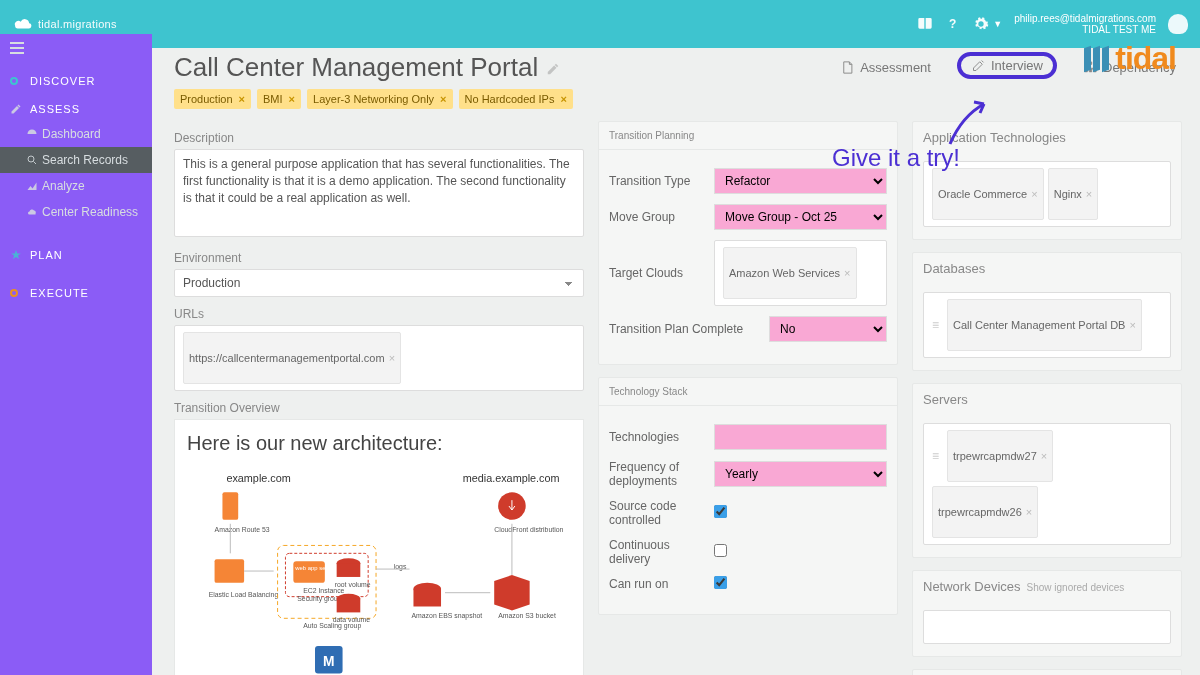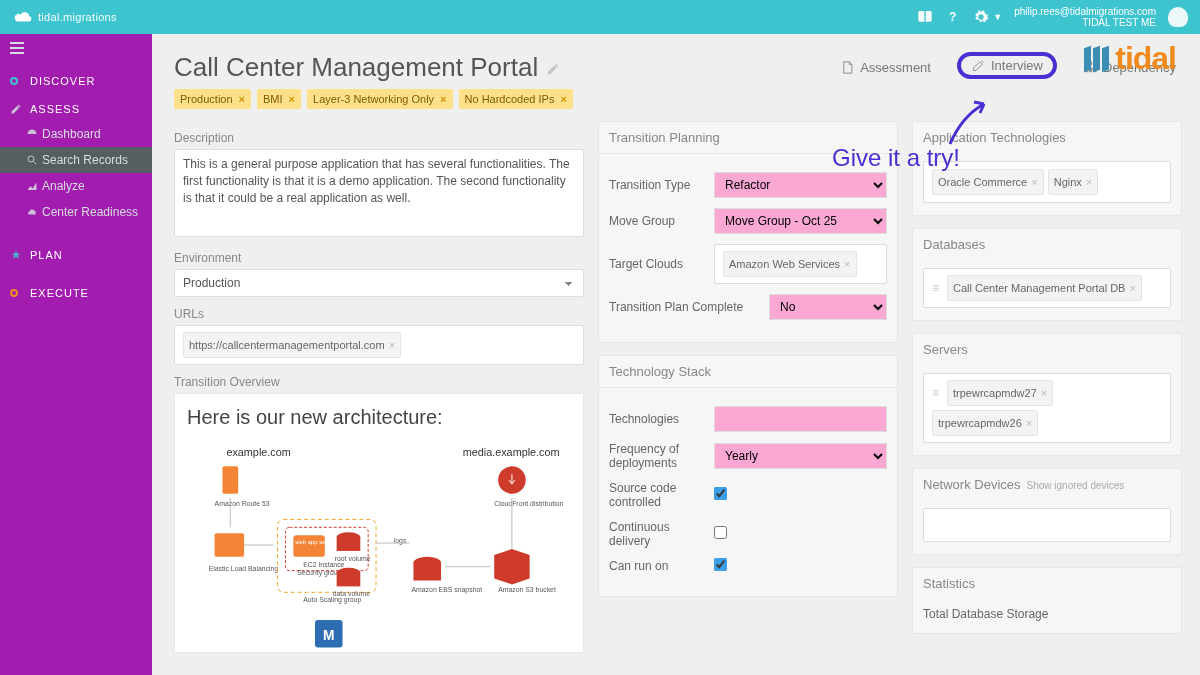--- a/index.html
+++ b/index.html
@@ -1,28 +1,28 @@
 <!DOCTYPE html>
 <html><head>
 <meta charset="utf-8">
 <style>
 * { box-sizing: border-box; margin: 0; padding: 0; font-family: -apple-system, "Helvetica Neue", Arial, sans-serif; }
 body { width: 1200px; height: 675px; overflow: hidden; background: #eef0ef; position: relative; }
 
 
-.topbar { height: 34px; background: #3ec4cf; display: flex; align-items: center; padding: 0 12px; color: #fff; }
+.topbar { height: 48px; background: #3ec4cf; display: flex; align-items: center; padding: 0 12px; color: #fff; }
 .brand-cloud { width: 22px; height: 14px; margin-right: 4px; }
 .brand { font-size: 11px; letter-spacing: .3px; opacity: .95; }
 .topbar-right { margin-left: auto; display: flex; align-items: center; gap: 12px; font-size: 12px; }
 .topbar-right .ico { width: 16px; height: 16px; opacity: .95; }
 .user-meta { text-align: right; font-size: 10px; line-height: 1.1; }
 .avatar { width: 20px; height: 20px; background: #fff; border-radius: 50% 50% 40% 40%; opacity: .9; }
 
 
-.sidebar { position: absolute; top: 34px; left: 0; width: 152px; height: calc(100% - 34px); background: #a21caf; color: #d7dde0; font-size: 12px; }
+.sidebar { position: absolute; top: 34px; left: 0; width: 152px; height: calc(100% - 34px); background: #8b5cf6; color: #d7dde0; font-size: 12px; }
 .menu-toggle { padding: 8px 10px; }
 .nav-section { padding: 10px 6px 6px 10px; letter-spacing: 1px; font-size: 11px; color: #ffffff; display: flex; align-items: center; gap: 8px; }
 .nav-item { padding: 6px 6px 6px 26px; display: flex; align-items: center; gap: 4px; cursor: pointer; }
 .nav-item.active { background: #565d61; }
 .nav-ico { width: 12px; height: 12px; opacity: .85; }
 .dot { width: 8px; height: 8px; border: 2px solid #3ec4cf; border-radius: 50%; display: inline-block; margin-right: 4px; }
 .dot.orange { border-color: #e99120; }
 
 
 .main { position: absolute; top: 34px; left: 152px; right: 0; height: calc(100% - 34px); padding: 18px 16px 0 22px; overflow: hidden; }
@@ -45,25 +45,25 @@
 .col-right { width: 270px; }
 
 .field-label { font-size: 12px; color: #888; margin: 10px 0 4px; }
 textarea.desc, input.txt, select.sel, .tagbox {
   width: 100%; border: 1px solid #ddd; background: #fff; font-size: 12px;
   color: #555; padding: 6px 8px; border-radius: 2px; resize: none;
 }
 textarea.desc { height: 88px; line-height: 1.4; }
 select.sel { height: 28px; appearance: none; background-image: linear-gradient(45deg, transparent 50%, #888 50%), linear-gradient(135deg, #888 50%, transparent 50%); background-position: calc(100% - 14px) 12px, calc(100% - 10px) 12px; background-size: 4px 4px; background-repeat: no-repeat; }
 .tagbox { min-height: 28px; display: flex; flex-wrap: wrap; gap: 4px; align-items: center; }
-.chip { background: #f3f3f3; border: 1px solid #e4e4e4; color: #666; font-size: 11px; padding: 6px 5px; border-radius: 2px; display: flex; align-items: center; gap: 4px; }
+.chip { background: #f3f3f3; border: 1px solid #e4e4e4; color: #666; font-size: 11px; padding: 19px 5px; border-radius: 2px; display: flex; align-items: center; gap: 4px; }
 .chip .x { color: #bbb; cursor: pointer; }
 
 .panel { background: #f5f6f5; border: 1px solid #e6e8e7; border-radius: 2px; margin-bottom: 12px; }
-.panel-head { font-size: 13px; color: #888; padding: 8px 10px; border-bottom: 1px solid #e6e8e7; }
+.panel-head { font-size: 10px; color: #888; padding: 8px 10px; border-bottom: 1px solid #e6e8e7; }
 .panel-body { padding: 8px 10px 12px; }
 .form-row { display: flex; align-items: center; margin: 10px 0; gap: 10px; font-size: 12px; color: #666; }
 .form-row .lbl { width: 95px; flex-shrink: 0; line-height: 1.2; }
 .form-row .ctl { flex: 1; }
 .form-row select, .form-row input[type=text] { width: 100%; height: 26px; border: 1px solid #ddd; font-size: 12px; padding: 0 6px; background:#f9a8d4; }
 .form-row input[type=checkbox] { accent-color: #3a9fe8; }
 
 .side-panel-head { font-size: 13px; color: #888; padding: 8px 10px; }
 .side-link { font-size: 10px; color: #aaa; margin-left: 6px; }
 

